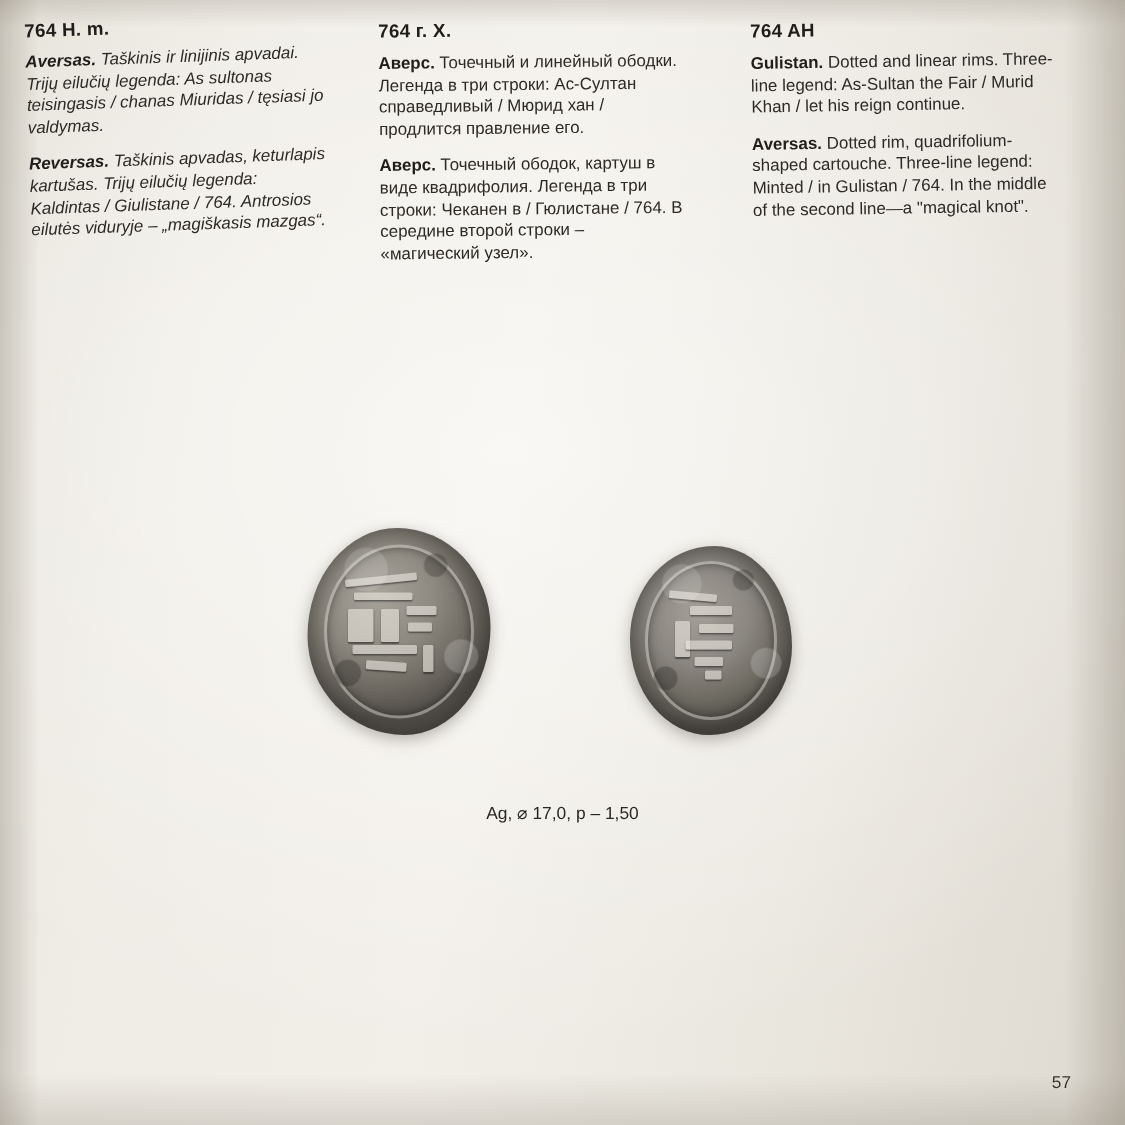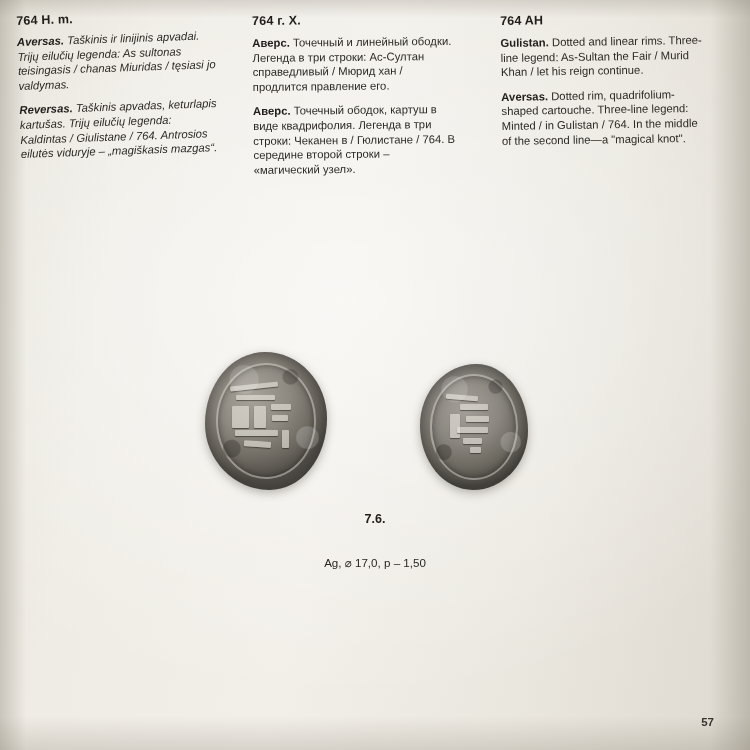--- a/index.html
+++ b/index.html
@@ -152,29 +152,27 @@
     color: #232019;
   }
   .cap-lines {
     position: absolute;
     top: 535px;
     left: 0; right: 0;
     text-align: center;
     font-size: 11.6px;
     line-height: 16px;
     color: #2a2723;
-    margin-top: 20px;
   }
   .folio {
     position: absolute;
     right: 36px;
     bottom: 22px;
     font-size: 11.5px;
     color: #38342e;
-    font-weight: bold;
   }
 </style>
 </head>
 <body>
 
 <div class="page">
   <div class="paper"></div>
   <div class="paper-edge-left"></div>
   <div class="paper-edge-right"></div>
   <div class="paper-edge-top"></div>
@@ -243,19 +241,18 @@
           <div class="g" style="left:38%; top:34%; width:34%; height:6px;"></div>
           <div class="g" style="left:26%; top:50%; width:44%; height:6px;"></div>
           <div class="g" style="left:34%; top:66%; width:28%; height:6px;"></div>
           <div class="g" style="left:44%; top:78%; width:16%; height:6px;"></div>
         </div>
       </div>
     </div>
 
   </div>
 
-  <div class="cap-num">7.6.</div>
   <div class="cap-lines">
     <div>Ag, ⌀ 17,0, p – 1,50</div>
   </div>
 
   <div class="folio">57</div>
 </div>
 
 </body></html>

